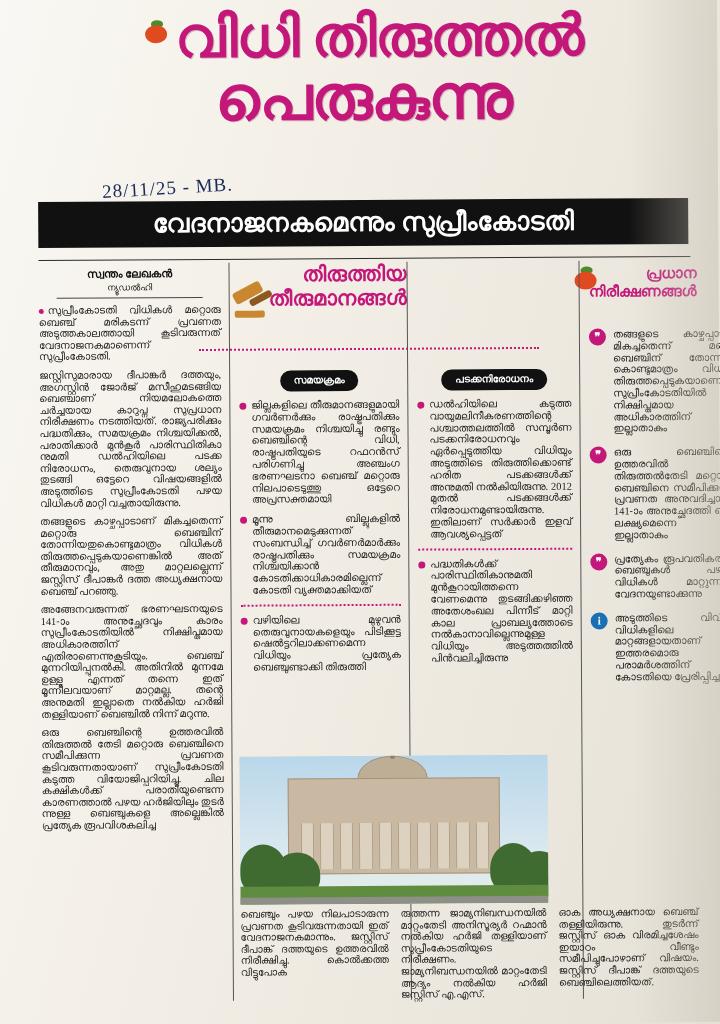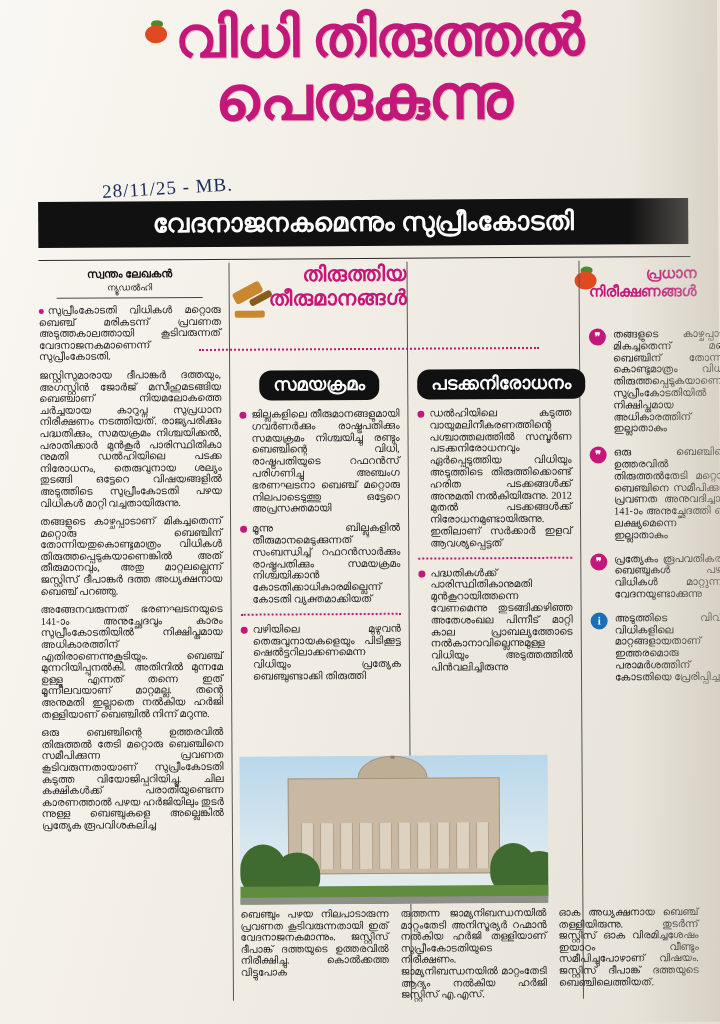--- a/index.html
+++ b/index.html
@@ -185,21 +185,21 @@
     text-align: right;
   }
   .right-head .tom { position: absolute; left: 22px; top: 2px; }
 
   
   .pill {
     display: inline-block;
     background: #111; color: #fff;
     font-family: "Liberation Serif", serif;
     font-weight: bold;
-    font-size: 18px;
+    font-size: 10px;
     padding: 4px 14px 5px 14px;
     border-radius: 12px;
     margin: 2px 0 8px 0;
   }
   .pill.pink { background: #c3187a; }
   .pill-wrap { text-align: center; }
 
   .dotrule { border-top: 2px dotted #c3187a; margin: 8px 0 8px 0; }
 
   
@@ -339,21 +339,21 @@
     <div class="col col2" style="top:110px;">
       <div class="pill-wrap">
         <span class="pill">സമയക്രമം</span>
       </div>
       <div class="b-item">
         <span class="b-dot"></span>
         <span class="b-text">ജില്ലകളിലെ തീരുമാനങ്ങളുമായി ഗവർണർക്കും രാഷ്ട്രപതിക്കും സമയക്രമം നിശ്ചയിച്ചു രണ്ടും ബെഞ്ചിന്റെ വിധി, രാഷ്ട്രപതിയുടെ റഫറൻസ് പരിഗണിച്ചു അഞ്ചംഗ ഭരണഘടനാ ബെഞ്ച് മറ്റൊരു നിലപാടെടുത്തു ഒട്ടേറെ അപ്രസക്തമായി</span>
       </div>
       <div class="b-item">
         <span class="b-dot"></span>
-        <span class="b-text">മൂന്നു ബില്ലുകളിൽ തീരുമാനമെടുക്കുന്നത് സംബന്ധിച്ച് റഫറൻസാർക്കും രാഷ്ട്രപതിക്കും സമയക്രമം നിശ്ചയിക്കാൻ കോടതിക്കാധികാരമില്ലെന്ന് കോടതി വ്യക്തമാക്കിയത്</span>
+        <span class="b-text">മൂന്നു ബില്ലുകളിൽ തീരുമാനമെടുക്കുന്നത് സംബന്ധിച്ച് ഗവർണർമാർക്കും രാഷ്ട്രപതിക്കും സമയക്രമം നിശ്ചയിക്കാൻ കോടതിക്കാധികാരമില്ലെന്ന് കോടതി വ്യക്തമാക്കിയത്</span>
       </div>
       <div class="dotrule"></div>
       <div class="b-item">
         <span class="b-dot"></span>
         <span class="b-text">വഴിയിലെ മുഴുവൻ തെരുവുനായകളെയും പിടിക്കൂട്ട ഷെൽട്ടറിലാക്കണമെന്ന വിധിയും പ്രത്യേക ബെഞ്ചുണ്ടാക്കി തിരുത്തി</span>
       </div>
     </div>
 
     <div class="col col3" style="top:110px;">
       <div class="pill-wrap">

